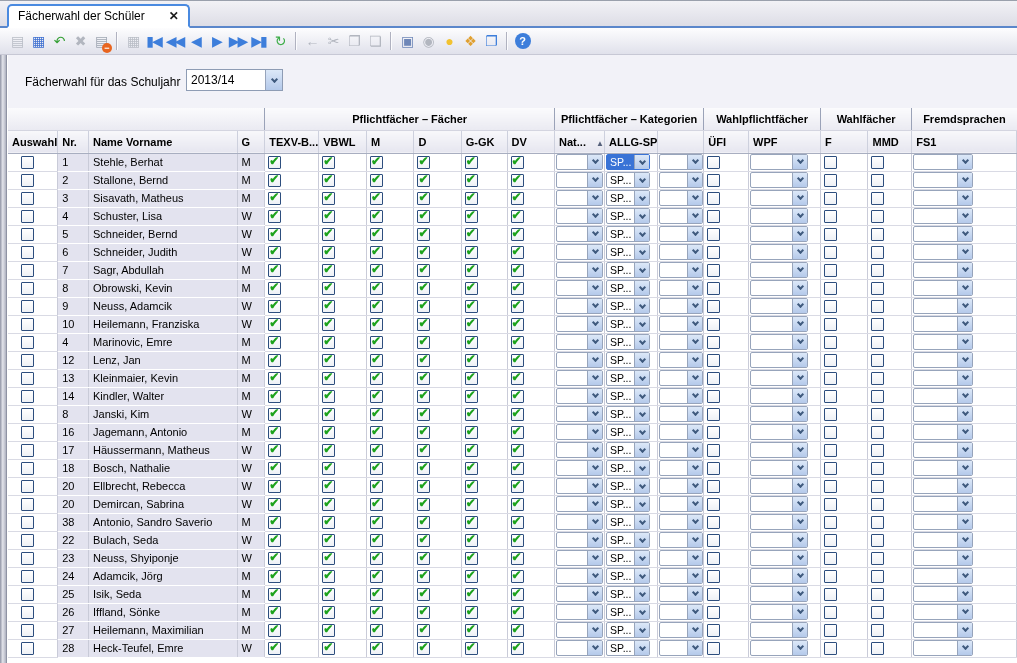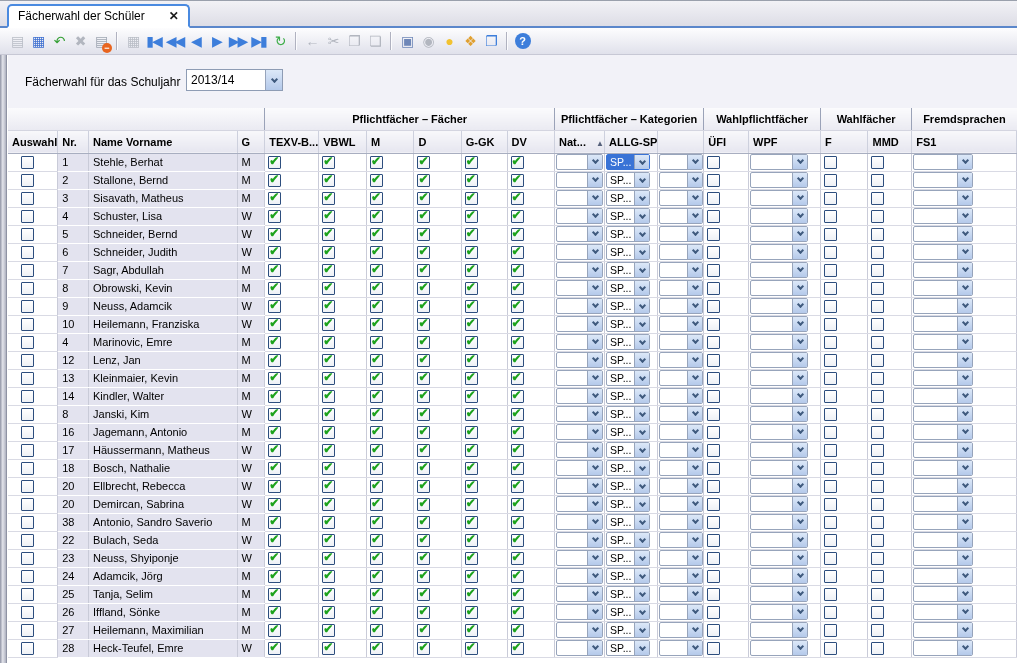--- a/index.html
+++ b/index.html
@@ -1308,21 +1308,21 @@
           <td class="cell-white"><span class="dropdown" style="width: 60px; display: inline-flex;">
               <span class="dd-value"></span>
               <span class="dd-button">
                 <span class="chev"></span>
               </span>
             </span></td>
         </tr>
         <tr>
           <td class="cell-white aus"><span class="checkbox"></span></td>
           <td class="cell-lav">25</td>
-          <td class="cell-lav">Tanja, Selim</td>
+          <td class="cell-lav">Isik, Seda</td>
           <td class="cell-lav">M</td>
           <td class="cell-white"><span class="checkbox"><span class="check">✔</span></span></td>
           <td class="cell-white"><span class="checkbox"><span class="check">✔</span></span></td>
           <td class="cell-white"><span class="checkbox"><span class="check">✔</span></span></td>
           <td class="cell-white"><span class="checkbox"><span class="check">✔</span></span></td>
           <td class="cell-white"><span class="checkbox"><span class="check">✔</span></span></td>
           <td class="cell-white"><span class="checkbox"><span class="check">✔</span></span></td>
           <td class="cell-white"><span class="dropdown" style="width: 47px; display: inline-flex;">
               <span class="dd-value"></span>
               <span class="dd-button">

